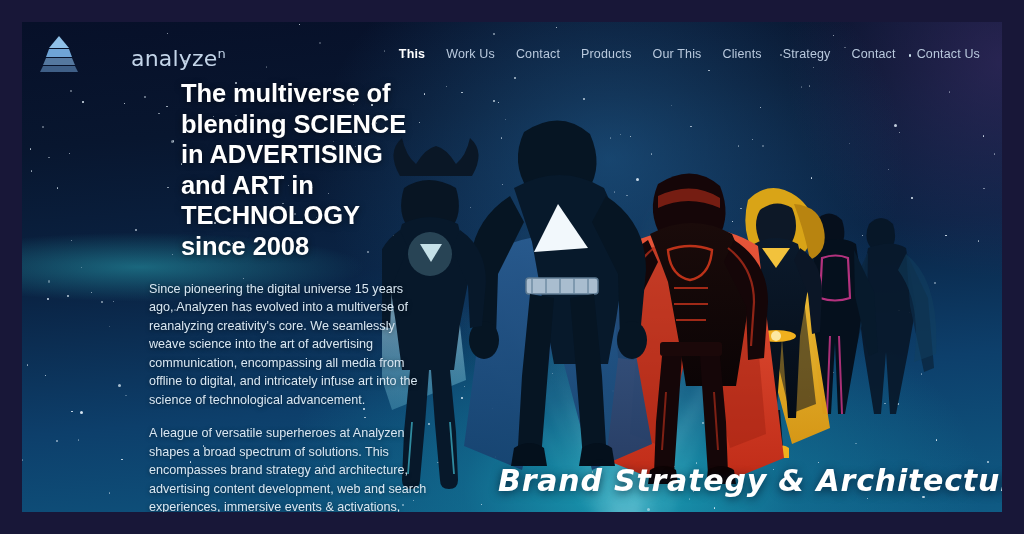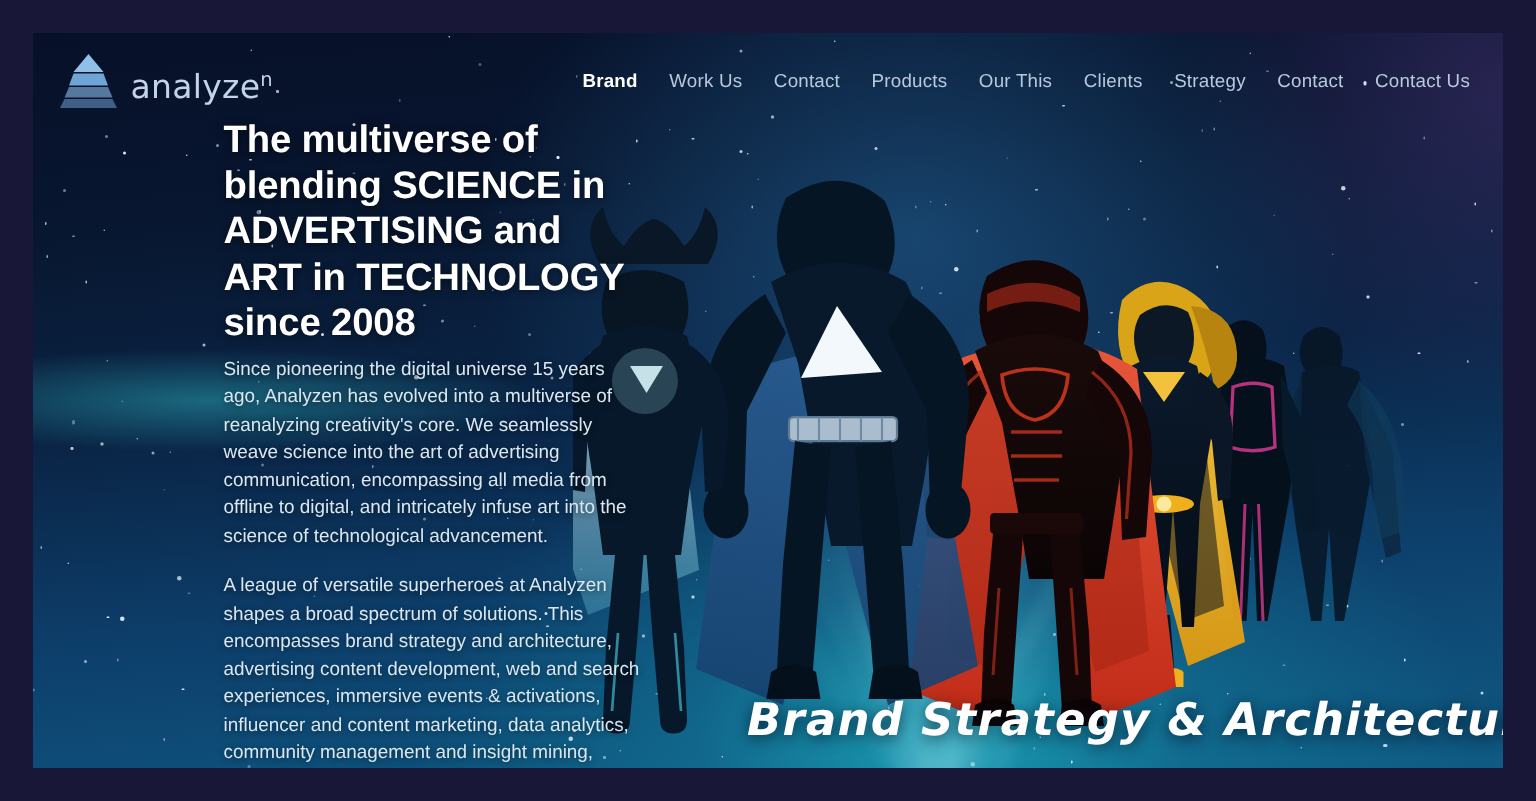--- a/index.html
+++ b/index.html
@@ -52,20 +52,21 @@
   .navbar {
     position:absolute; left:0; top:0; width:100%; height:64px;
     display:flex; align-items:center; z-index:40;
   }
   .logo { display:flex; align-items:flex-end; margin-left:16px; gap:7px; }
   .logo-mark { width:42px; height:40px; display:block; }
   .logo-text {
     font-size:22px; color:#c3d4e8; letter-spacing:.2px;
     font-family:"DejaVu Sans", sans-serif; position:relative; line-height:1;
     padding-bottom:4px;
+    margin-left:44px;
   }
   .logo-sup { font-size:13px; vertical-align:super; color:#c3d4e8; }
 
   .nav-links {
     margin-left:auto; margin-right:22px;
     display:flex; align-items:center; gap:21px;
   }
   .nav-link {
     font-size:12.5px; color:#b9c9dd; letter-spacing:.15px;
     cursor:pointer; white-space:nowrap; position:relative;
@@ -75,24 +76,24 @@
     position:absolute; left:-8px; top:50%; width:2.5px; height:2.5px;
     background:#cfe4f2; border-radius:50%;
   }
 
   
   .copy {
     position:absolute; left:127px; top:56px; width:278px; z-index:30;
   }
   .headline {
     font-size:25.5px; line-height:1.2; font-weight:bold; color:#ffffff;
-    letter-spacing:-.1px; text-shadow:0 1px 6px rgba(0,0,0,.55);
+    letter-spacing:-.1px; text-shadow:0 1px 6px rgba(0,0,0,.55);margin-left:32px;
   }
   .para {
-    margin-top:6px; font-size:12.6px; line-height:1.47;
+    margin-top:18px; font-size:12.6px; line-height:1.47;
     color:#d9e7f2; text-shadow:0 1px 4px rgba(0,0,0,.5);
   }
   .para + .para { margin-top:15px; }
 
   
   .tagline {
     position:absolute; left:476px; bottom:14px; z-index:35;
     font-family:"DejaVu Sans", sans-serif;
     font-size:30px; font-style:italic; font-weight:bold;
     color:#ffffff; letter-spacing:.8px;
@@ -506,21 +507,21 @@
       <div class="logo">
         <svg class="logo-mark" viewBox="0 0 42 40">
           <polygon points="21,2 31,14 11,14" fill="#8fc0e8"></polygon>
           <polygon points="11,15 31,15 34,23 8,23" fill="#6fa4d6"></polygon>
           <polygon points="8,24 34,24 37,31 5,31" fill="#55789f"></polygon>
           <polygon points="5,32 37,32 40,38 2,38" fill="#3f5f87"></polygon>
         </svg>
         <div class="logo-text"><span>analyze</span><span class="logo-sup">n</span></div>
       </div>
       <div class="nav-links" id="navlinks">
-          <div class="nav-link active">Brand</div>
+          <div class="nav-link active">This</div>
           <div class="nav-link">Work Us</div>
           <div class="nav-link">Contact</div>
           <div class="nav-link">Products</div>
           <div class="nav-link">Our This</div>
           <div class="nav-link">Clients</div>
           <div class="nav-link">Strategy</div>
           <div class="nav-link">Contact</div>
           <div class="nav-link">Contact Us<span class="nav-dot"></span></div>
         </div>
     </nav>

